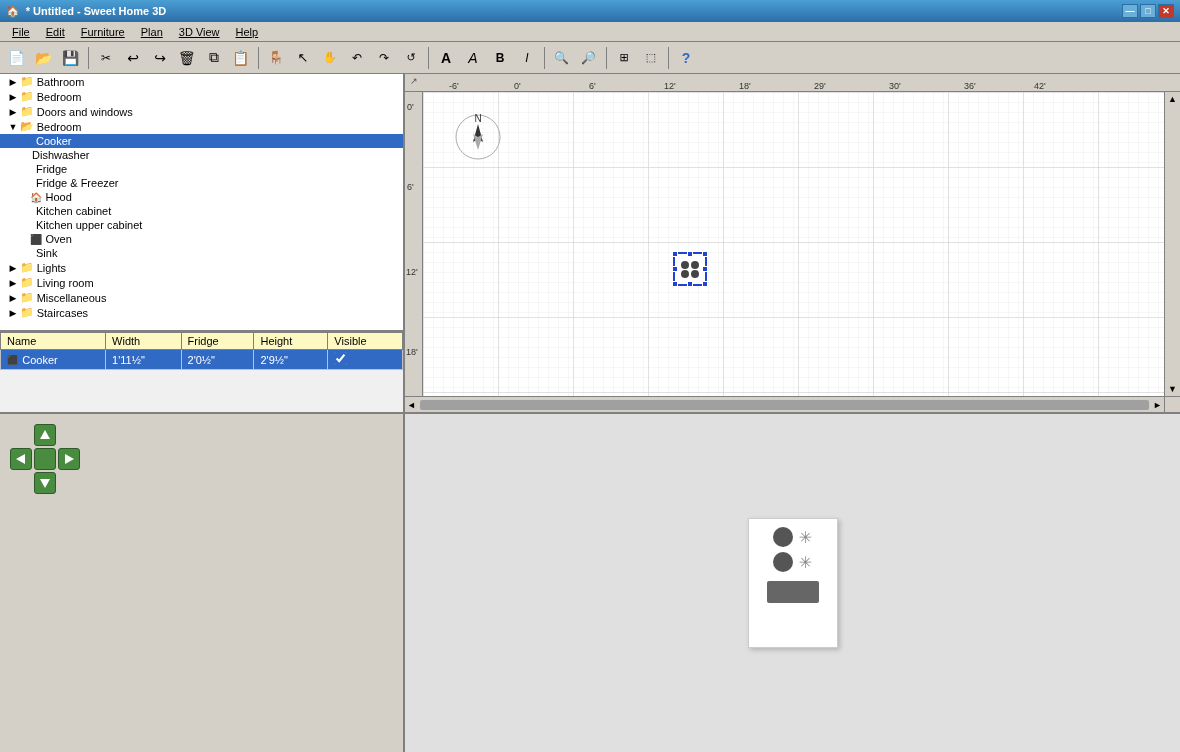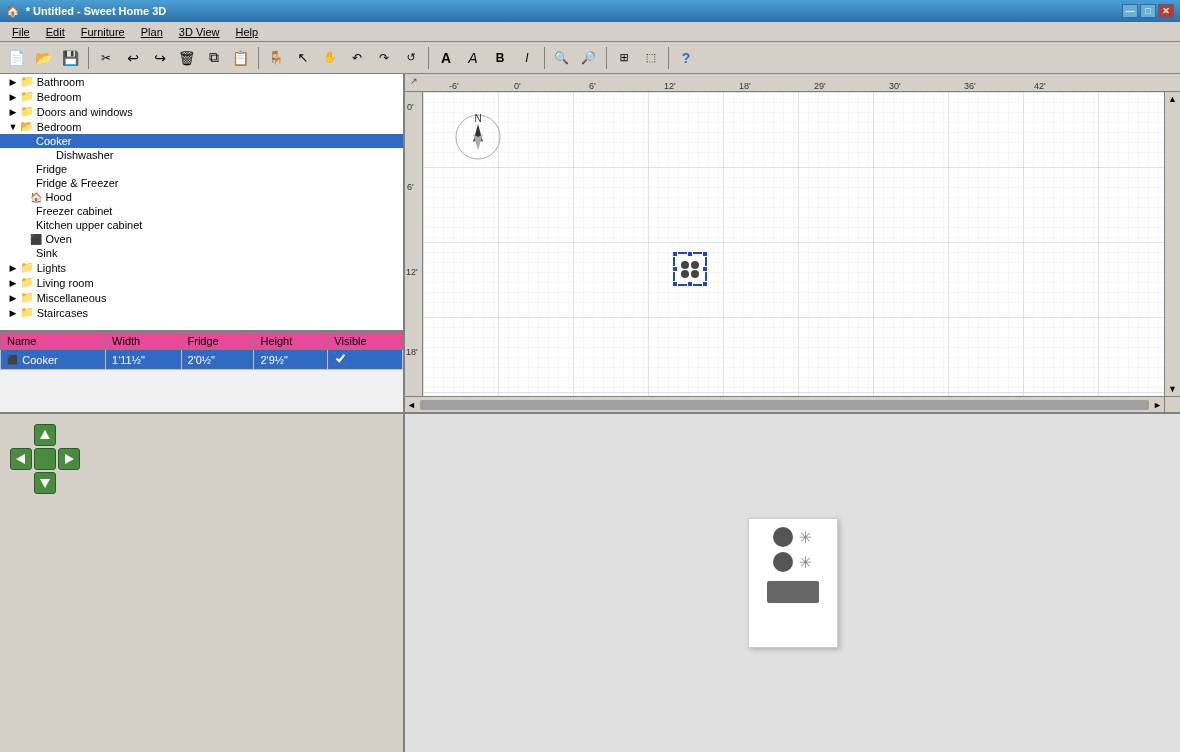--- a/index.html
+++ b/index.html
@@ -103,21 +103,21 @@
     #table-area {
       height: 80px;
       background: #f0f0f0;
       overflow: hidden;
     }
     #data-table {
       width: 100%;
       border-collapse: collapse;
     }
     #data-table th {
-      background: #ec4899;
+      background: #fef9c3;
       border: 1px solid #808080;
       padding: 2px 6px;
       text-align: left;
       font-size: 11px;
       font-weight: normal;
       position: sticky;
       top: 0;
     }
     #data-table td {
       border: 1px solid #c0c0c0;
@@ -449,35 +449,35 @@
         <div class="tree-item">
           <span style="width:6px;"></span>
           <span class="tree-expand">▼</span>
           <span class="tree-folder-icon" style="color:#f4b942;">📂</span>
           <span class="tree-item-label">Bedroom</span>
         </div>
 
         <div class="tree-item selected" style="padding-left:36px;">
           <span class="tree-item-label">Cooker</span>
         </div>
-        <div class="tree-item" style="padding-left:56px;">
+        <div class="tree-item" style="padding-left:32px;">
           <span class="tree-item-label">Dishwasher</span>
         </div>
         <div class="tree-item" style="padding-left:36px;">
           <span class="tree-item-label">Fridge</span>
         </div>
         <div class="tree-item" style="padding-left:36px;">
           <span class="tree-item-label">Fridge &amp; Freezer</span>
         </div>
         <div class="tree-item" style="padding-left:30px; display:flex; align-items:center;">
           <span style="font-size:10px; margin-right:3px;">🏠</span>
           <span class="tree-item-label">Hood</span>
         </div>
         <div class="tree-item" style="padding-left:36px;">
-          <span class="tree-item-label">Freezer cabinet</span>
+          <span class="tree-item-label">Kitchen cabinet</span>
         </div>
         <div class="tree-item" style="padding-left:36px;">
           <span class="tree-item-label">Kitchen upper cabinet</span>
         </div>
         <div class="tree-item" style="padding-left:30px; display:flex; align-items:center;">
           <span style="font-size:10px; margin-right:3px;">⬛</span>
           <span class="tree-item-label">Oven</span>
         </div>
         <div class="tree-item" style="padding-left:36px;">
           <span class="tree-item-label">Sink</span>

